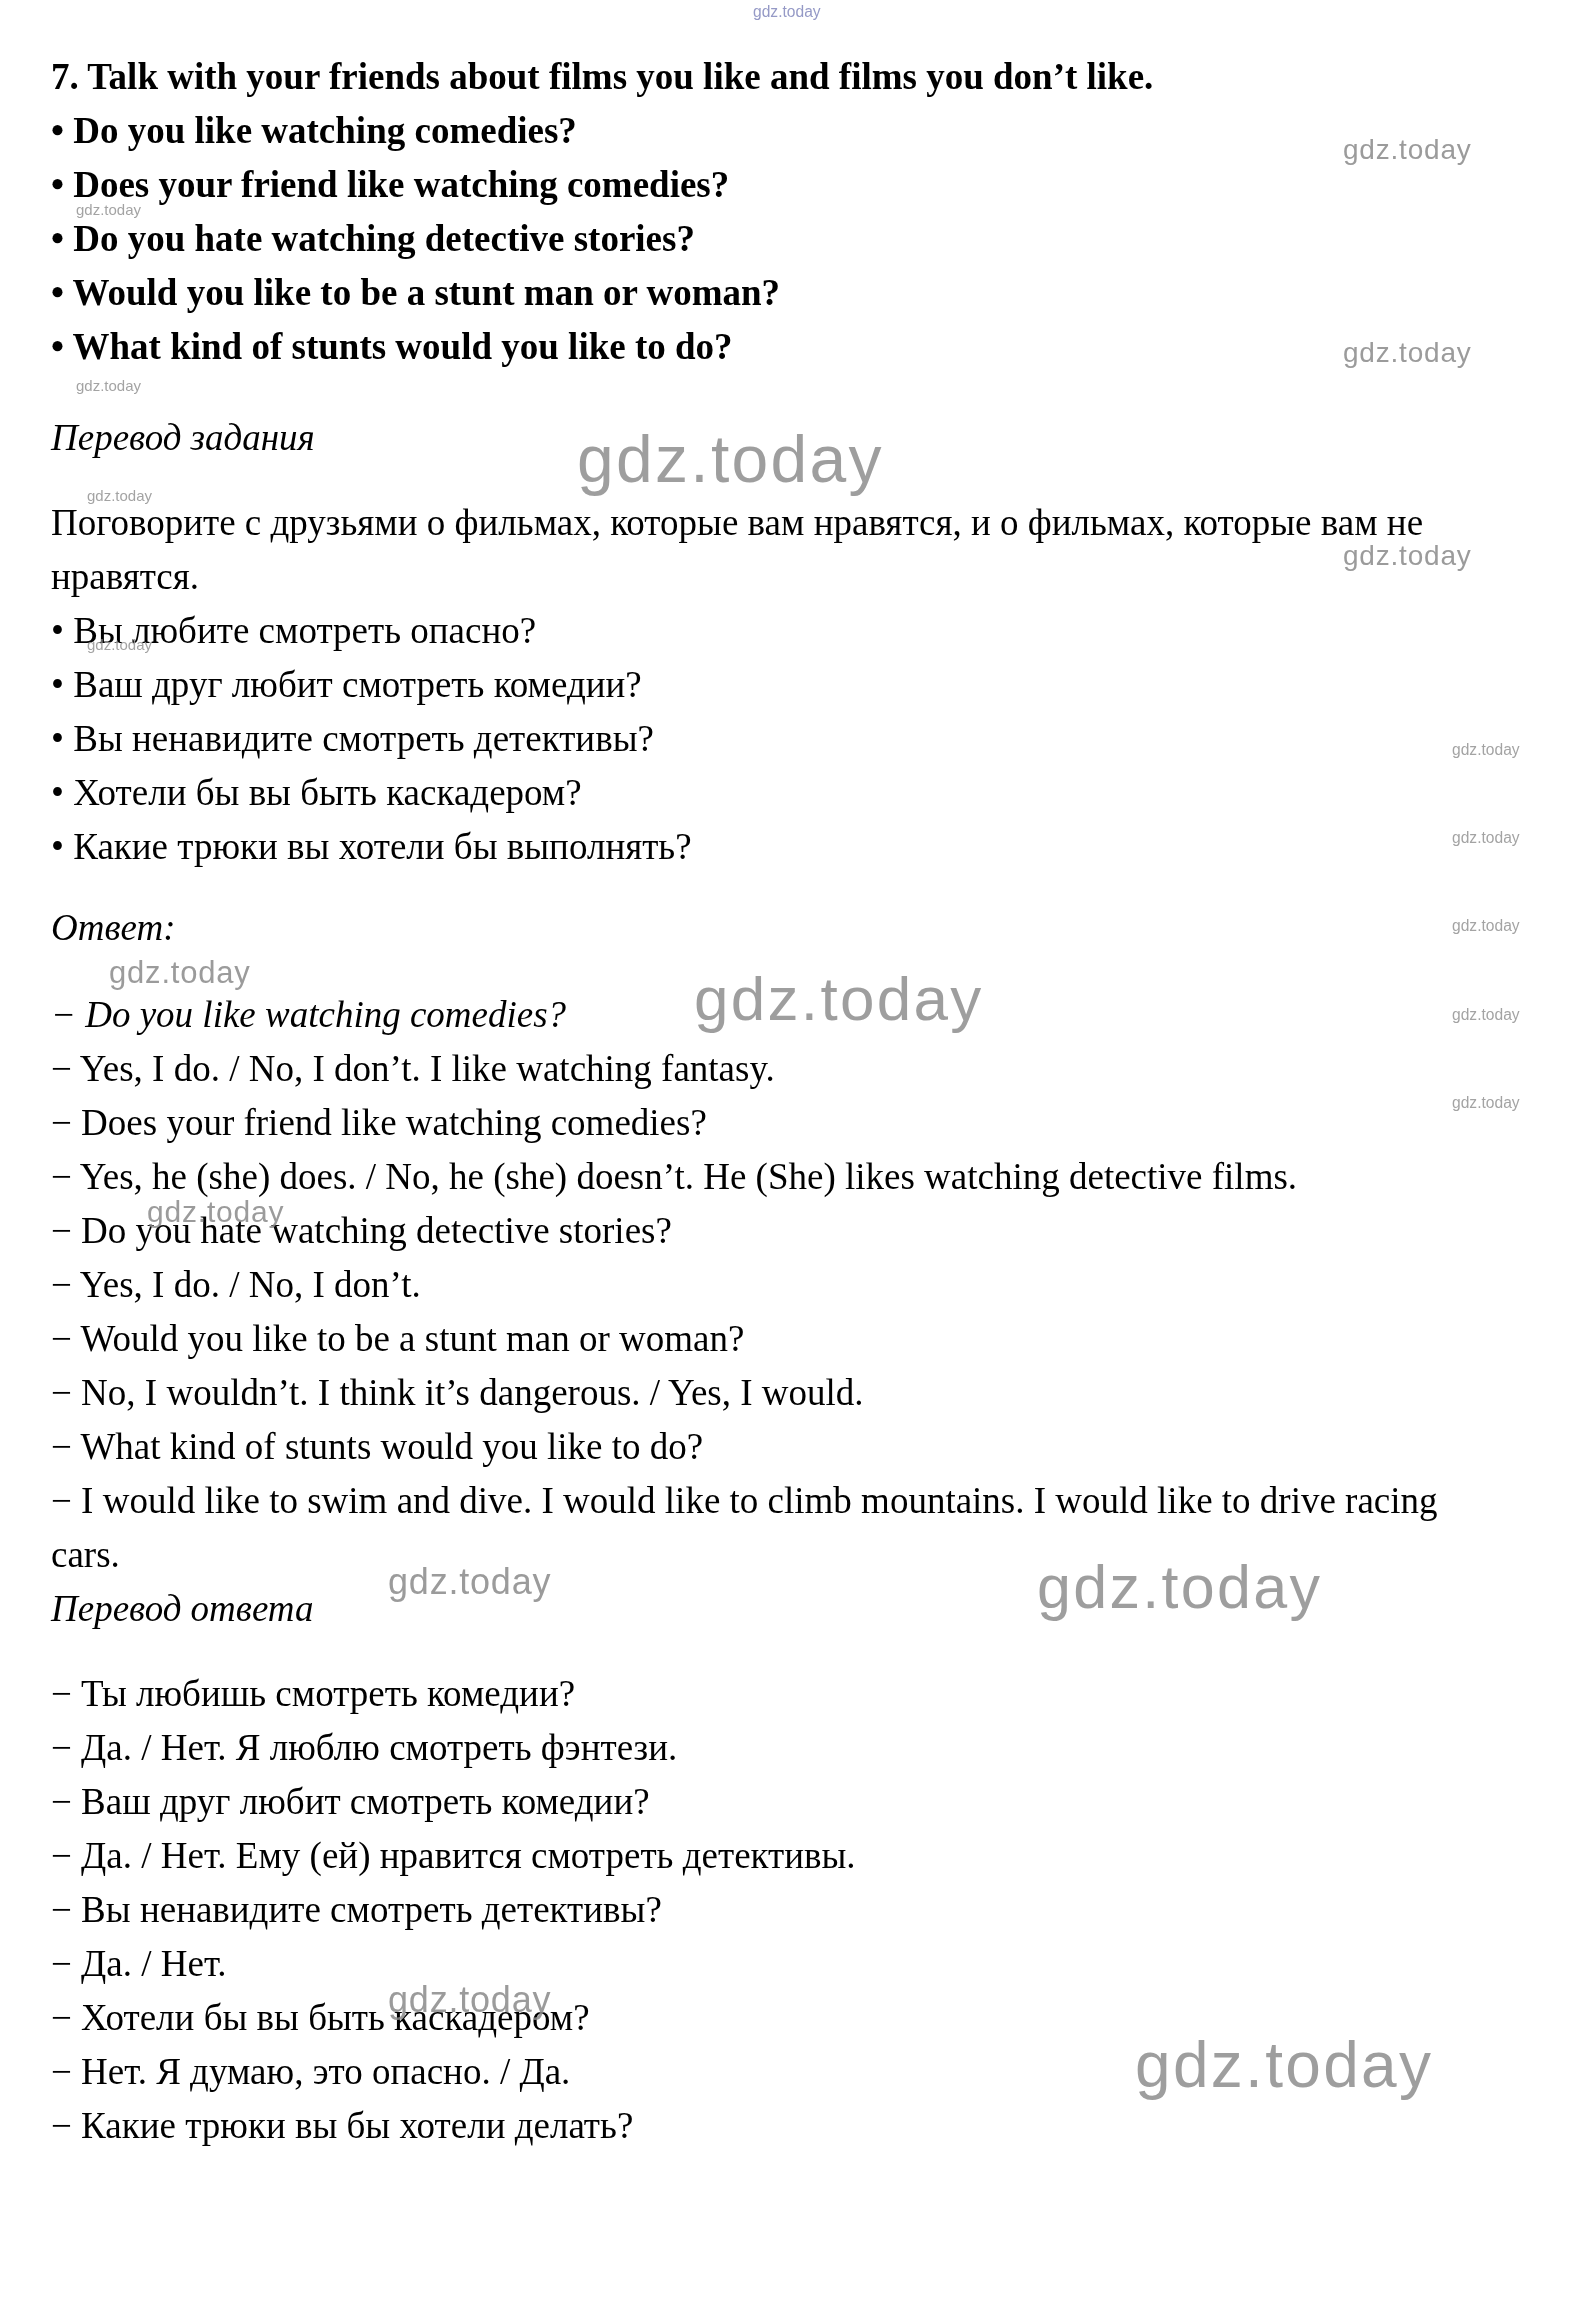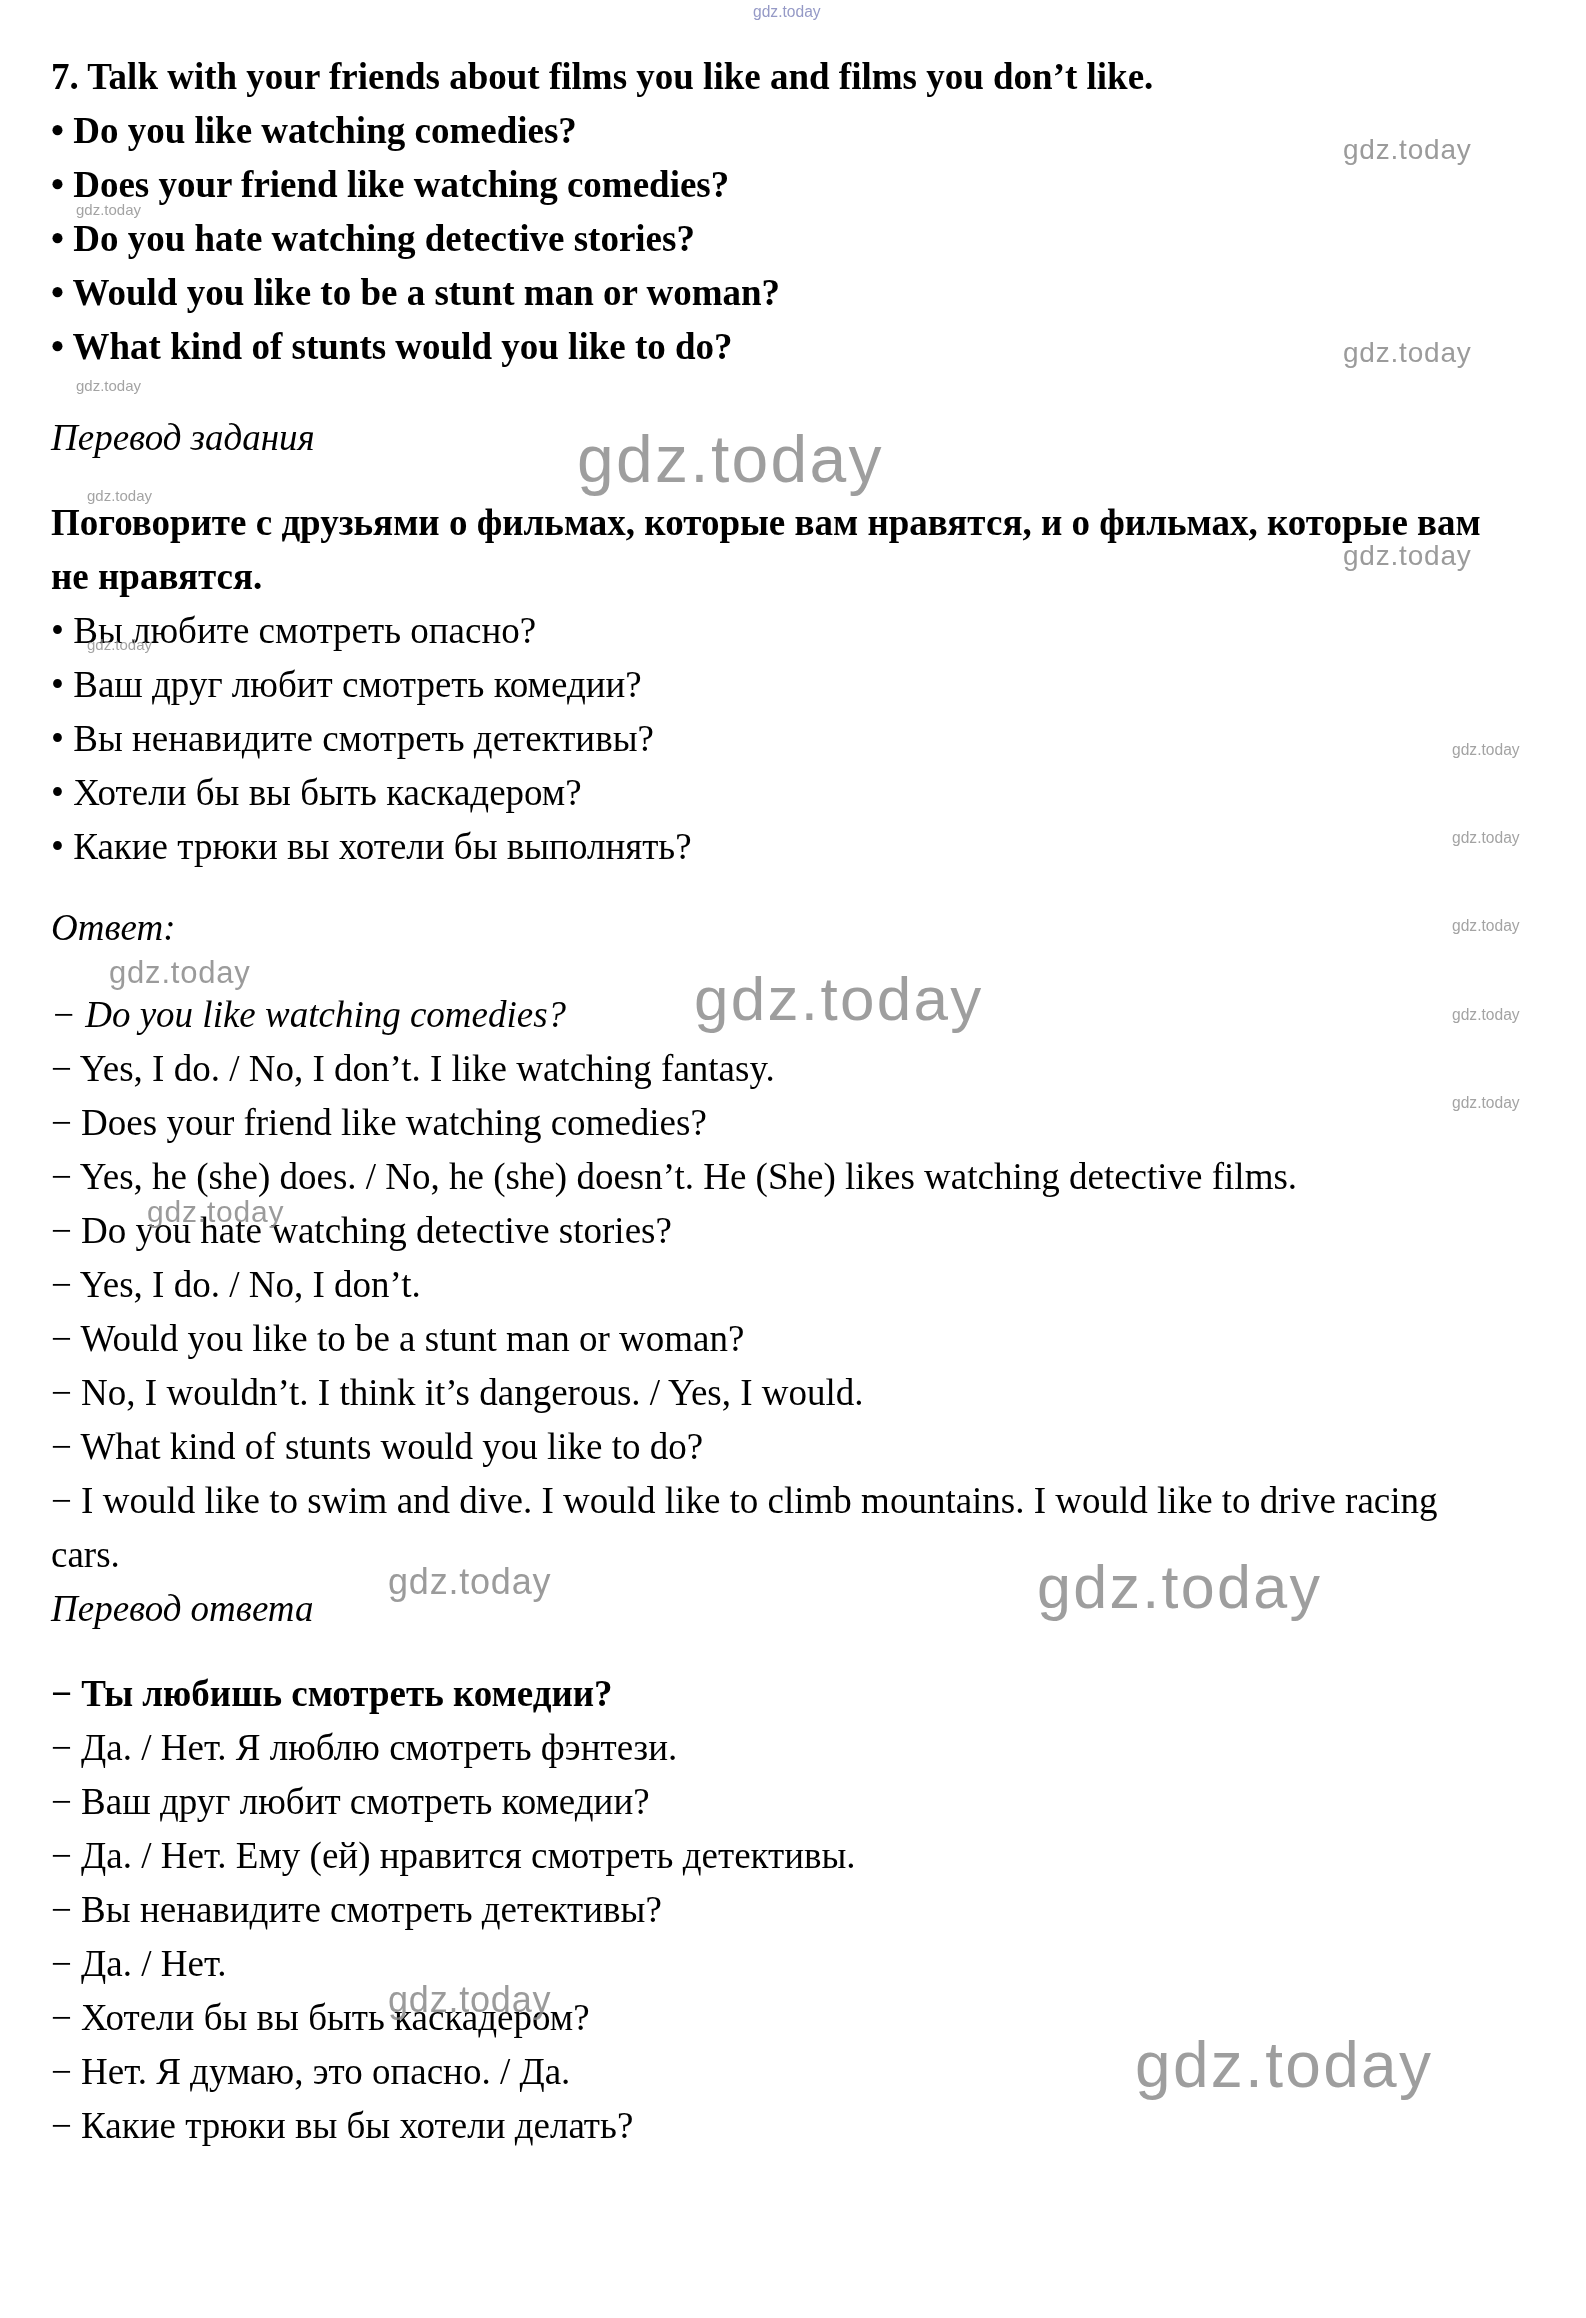--- a/index.html
+++ b/index.html
@@ -22,21 +22,21 @@
   .content p {
     margin: 0;
     width: 1463px;
     font-size: 37px;
     line-height: 54px;
   }
   .bold   { font-weight: 700; }
   .italic { font-style: italic; }
   .mt-48 { margin-top: 37px !important; }
   .mt-42 { margin-top: 33px !important; font-style: italic; }
-  .mt-40 { margin-top: 31px !important; font-weight: bold; }
+  .mt-40 { margin-top: 31px !important; }
   .mt-35 { margin-top: 27px !important; }
   .wm-layer {
     position: absolute;
     inset: 0;
     z-index: 2;
     pointer-events: none;
   }
   .wm {
     position: absolute;
     font-family: "Liberation Sans", "DejaVu Sans", sans-serif;

